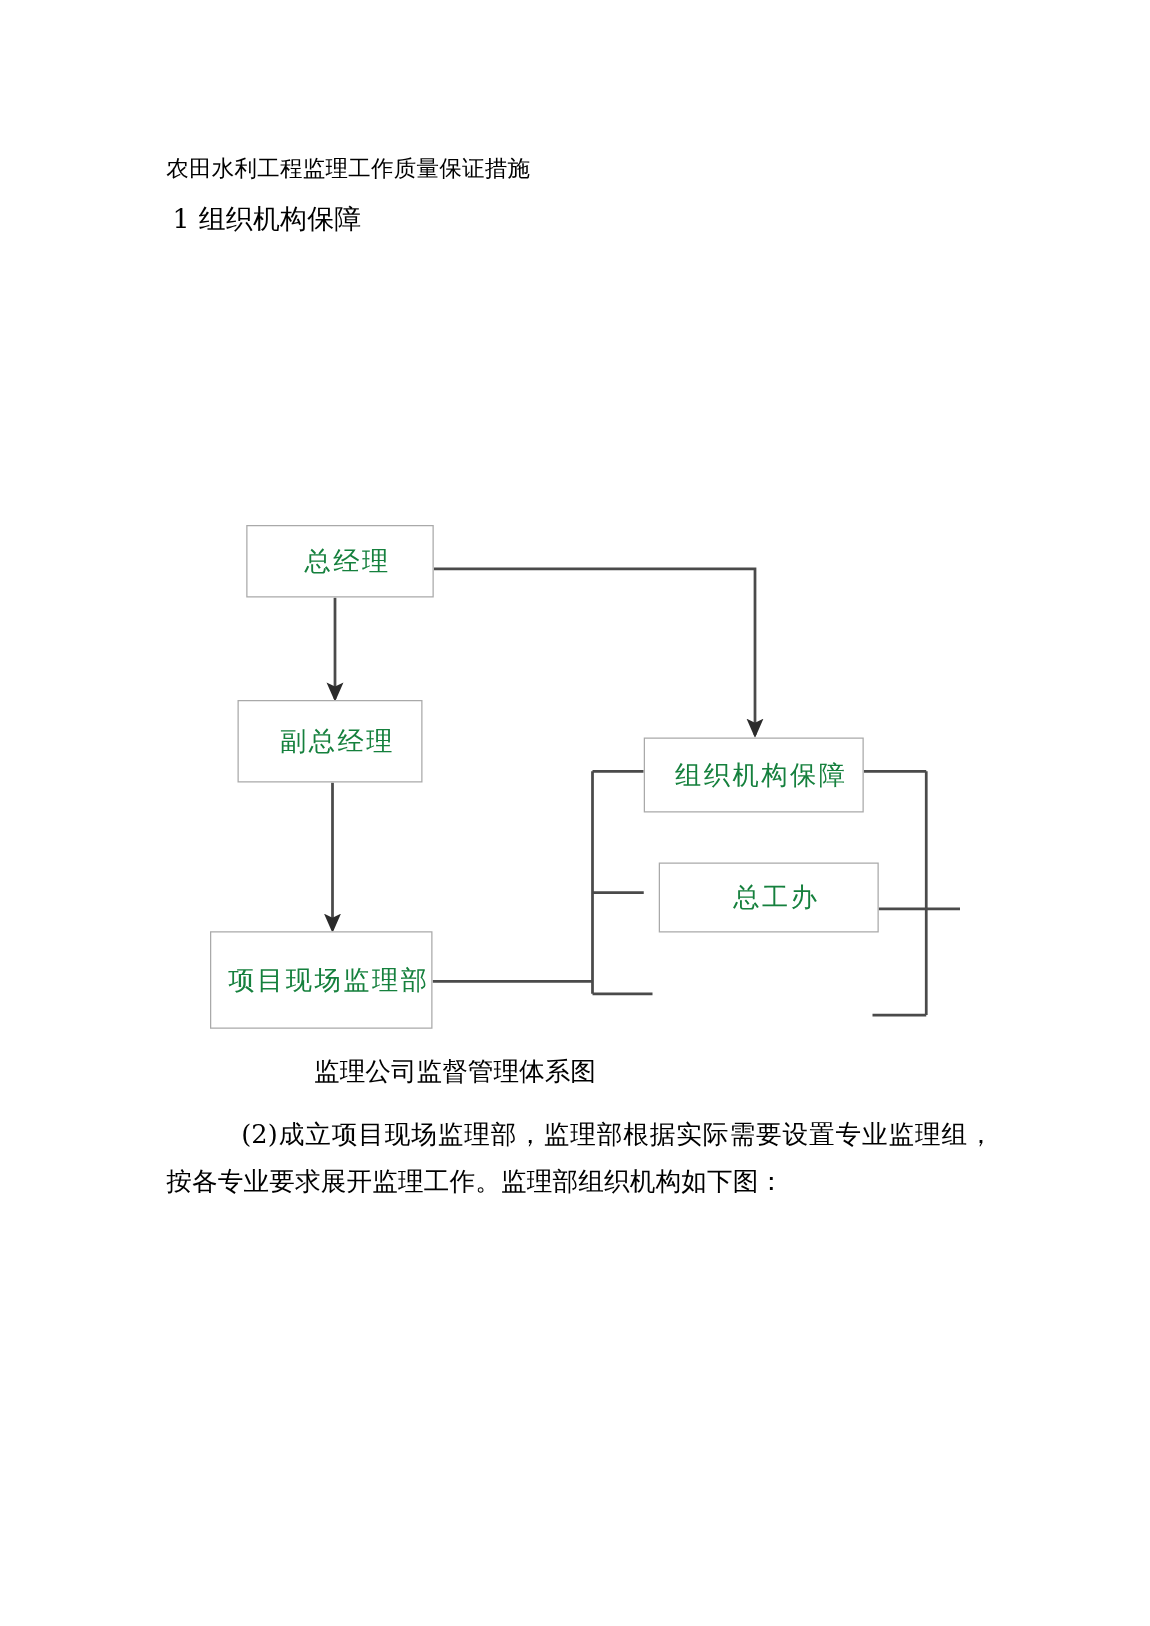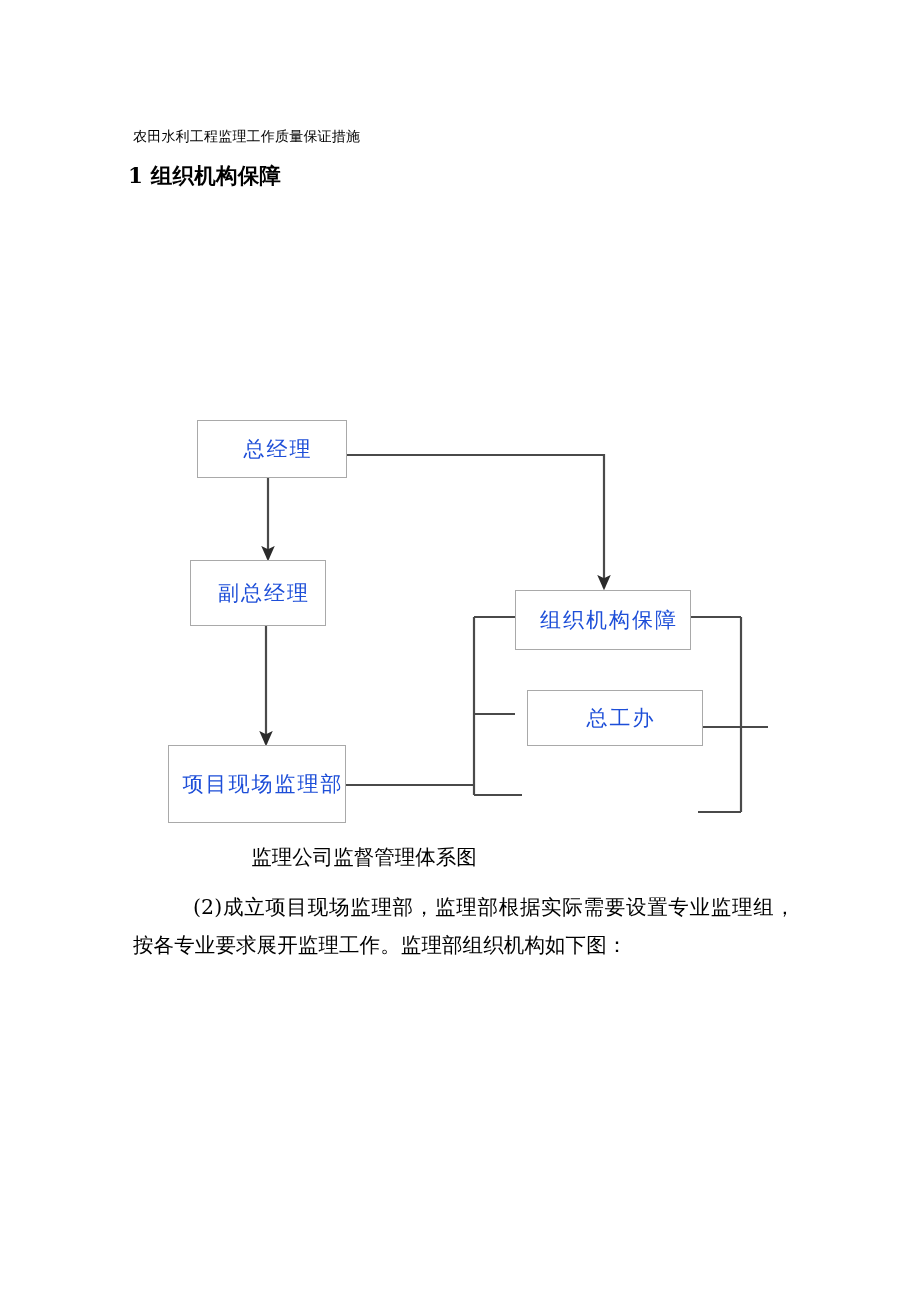--- a/index.html
+++ b/index.html
@@ -18,34 +18,33 @@
     height: 1301px;
     background: #ffffff;
     overflow: hidden;
   }
 
   
   .doc-title {
     position: absolute;
     left: 133px;
     top: 121px;
-    font-size: 14px;
+    font-size: 18px;
     line-height: 30px;
     letter-spacing: 0.2px;
     white-space: nowrap;
   }
   .section-heading {
     position: absolute;
-    left: 128px;
+    left: 138px;
     top: 161px;
     font-size: 21.5px;
     line-height: 30px;
     letter-spacing: 0.2px;
     white-space: nowrap;
-    font-weight: bold;
   }
   .para {
     position: absolute;
     font-size: 20.5px;
     line-height: 38px;
     letter-spacing: 0.1px;
   }
   .para-1 {
     left: 133px;
     top: 210px;
@@ -80,27 +79,27 @@
   .node {
     position: absolute;
     box-sizing: border-box;
     border: 1.6px solid #a9a9a9;
     background: #ffffff;
     display: flex;
     align-items: center;
     justify-content: center;
     font-size: 21px;
     letter-spacing: 2px;
-    color: #1d4ed8;
+    color: #15803d;
     white-space: nowrap;
     font-family: Liberation Serif, serif;
     padding-left: 12px;
   }
   #node-gm       { left: 197px; top: 420px; width: 150px; height: 58px; }
-  #node-dgm      { left: 190px; top: 560px; width: 136px; height: 66px; }
+  #node-dgm      { left: 190px; top: 560px; width: 148px; height: 66px; }
   #node-site     { left: 168px; top: 745px; width: 178px; height: 78px; }
   #node-hr       { left: 515px; top: 590px; width: 176px; height: 60px; }
   #node-chief    { left: 515px; top: 690px; width: 176px; height: 56px; margin-left: 12px; }
   #node-finance  { left: 522px; top: 775px; width: 176px; height: 56px; }
 
   #connectors {
     position: absolute;
     left: 0;
     top: 0;
     width: 920px;

